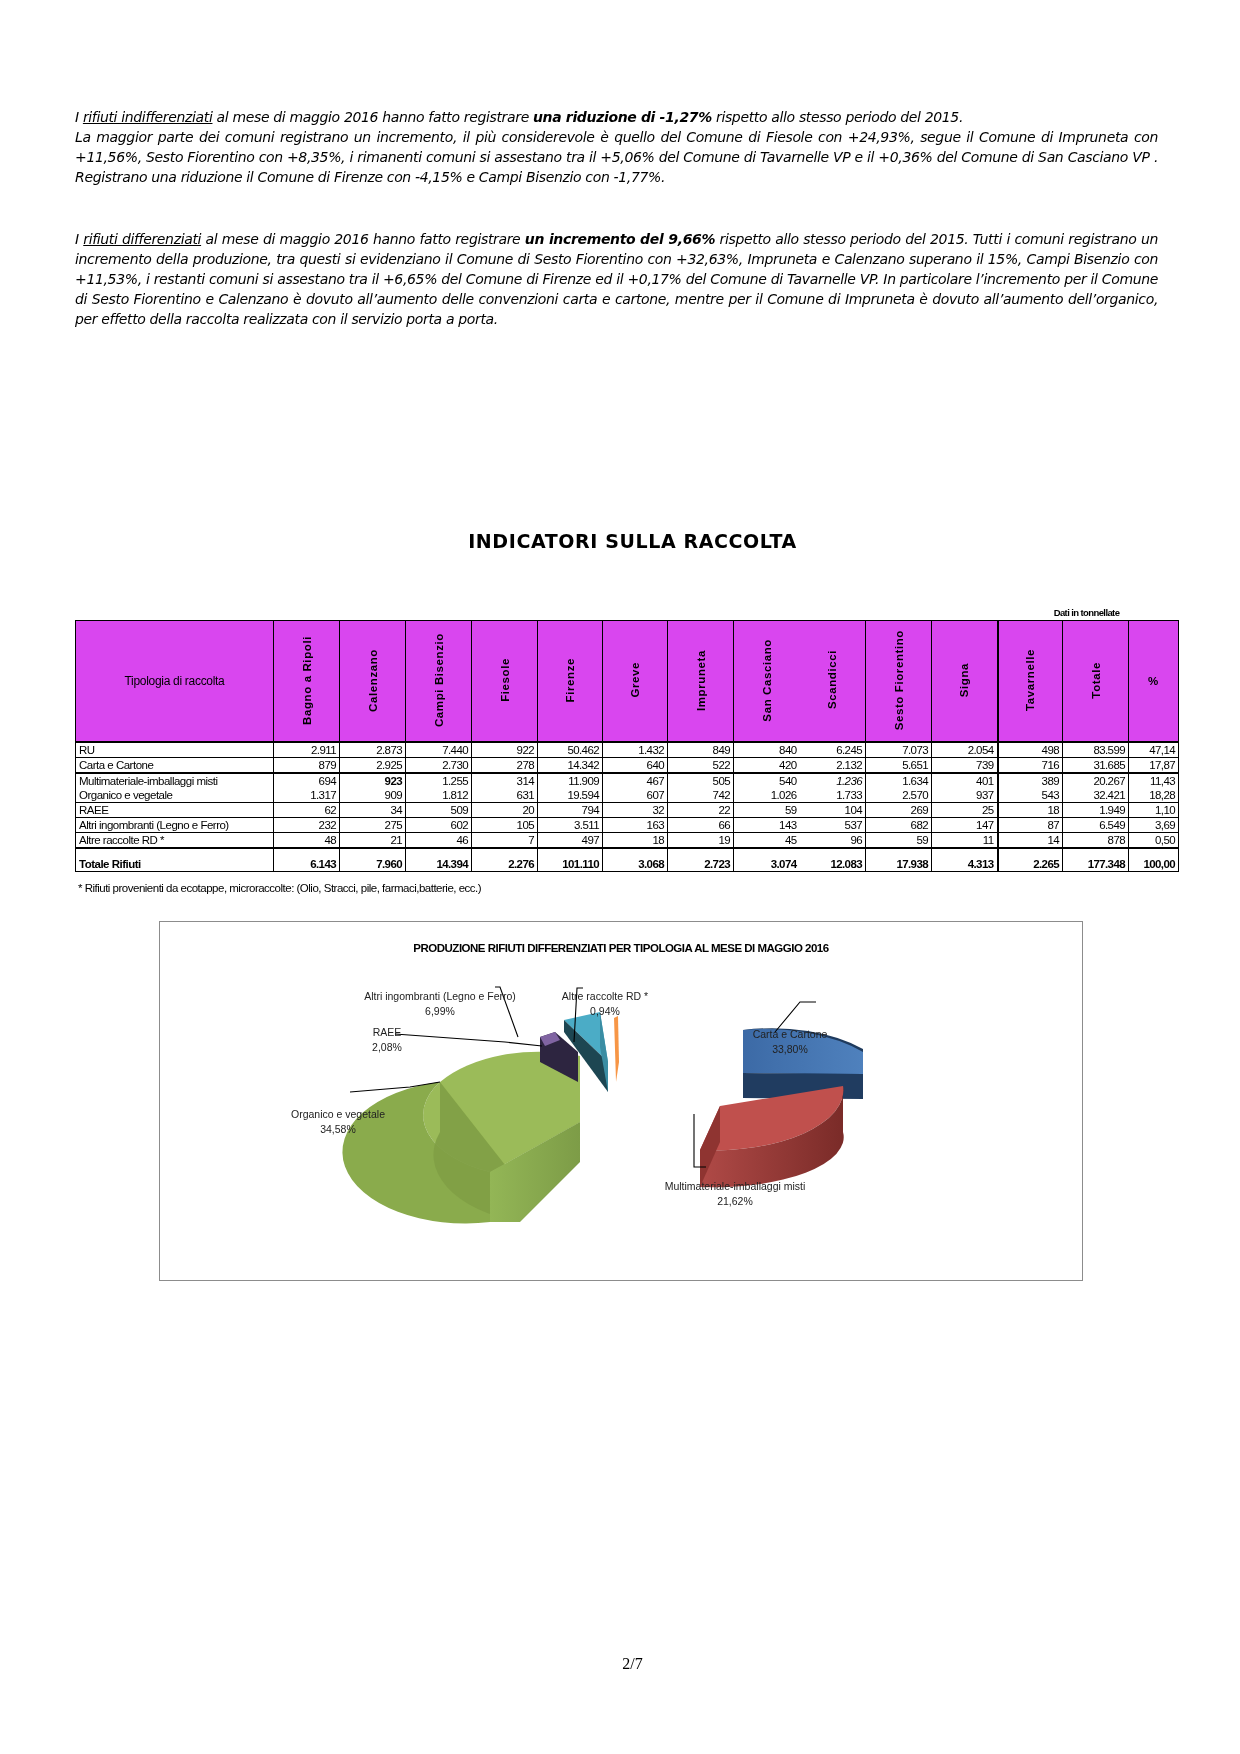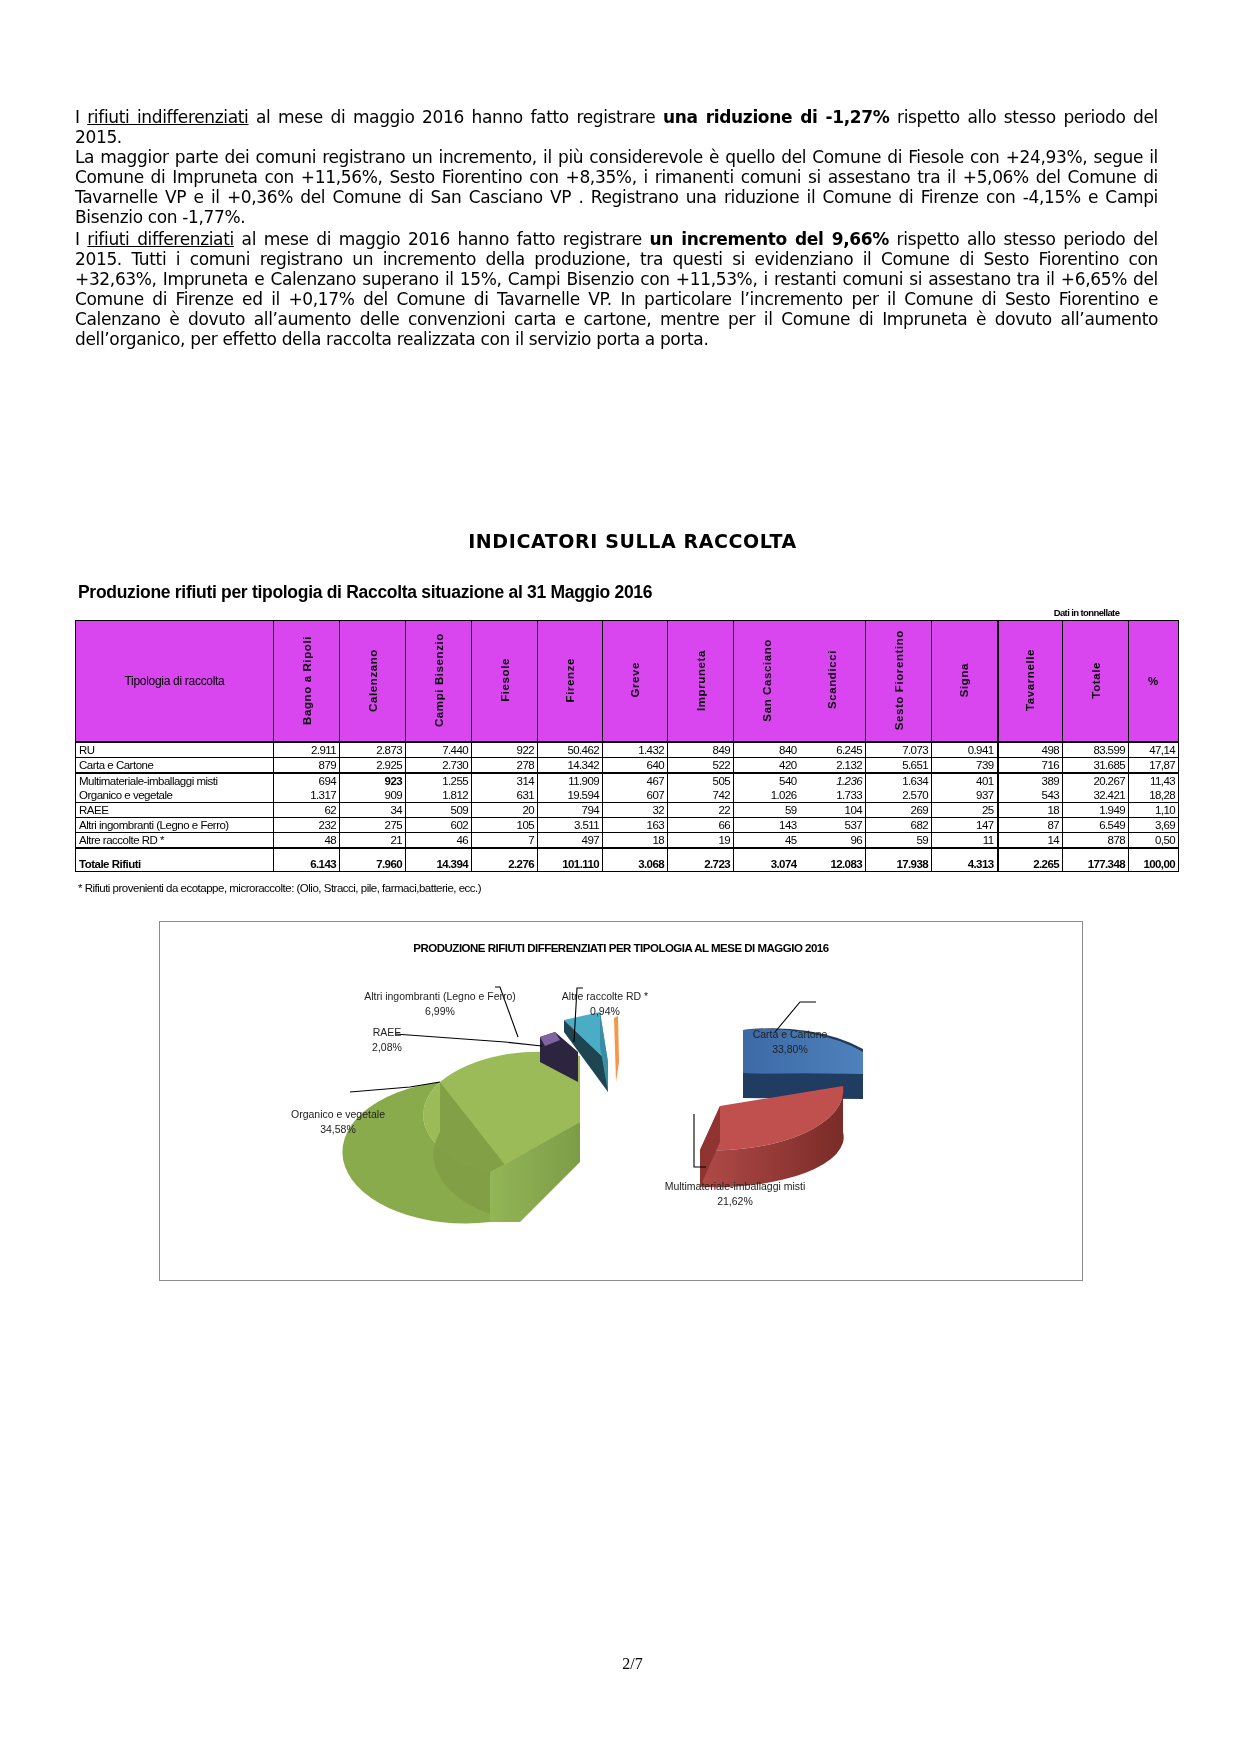--- a/index.html
+++ b/index.html
@@ -1,19 +1,19 @@
 <!DOCTYPE html>
 <html><head>
 <meta charset="utf-8">
 <style>
   html, body { margin: 0; padding: 0; background: #ffffff; }
   body { width: 1240px; height: 1754px; position: relative; overflow: hidden; color: #000; }
   .page { position: absolute; left: 0; top: 0; width: 1240px; height: 1754px; }
 
-  .para { position: absolute; left: 75px; width: 1083px; font-family: "DejaVu Sans", sans-serif; font-size: 17px; line-height: 20px; text-align: justify; letter-spacing: -0.35px; }
+  .para { position: absolute; left: 75px; width: 1083px; font-family: "DejaVu Sans", sans-serif; font-size: 14px; line-height: 20px; text-align: justify; letter-spacing: -0.35px; font-style: italic; }
   .para b { font-weight: bold; }
   .para u { text-decoration: underline; }
   #para1 { top: 107px; }
   #para2 { top: 229px; }
 
   .section-title { position: absolute; top: 530px; left: 0; width: 1265px; text-align: center; font-family: "DejaVu Sans", sans-serif; font-weight: bold; font-size: 19px; letter-spacing: 0.6px; }
   .table-title { position: absolute; top: 582px; left: 78px; font-family: "Liberation Sans", sans-serif; font-weight: bold; font-size: 17.5px; letter-spacing: -0.3px; }
   .units-note { position: absolute; top: 607px; left: 1000px; width: 173px; text-align: center; font-family: "Liberation Sans", sans-serif; font-weight: bold; font-size: 9.5px; letter-spacing: -0.6px; }
 
   table.data { position: absolute; top: 620px; left: 75px; border-collapse: collapse; font-family: "Liberation Sans", sans-serif; font-size: 11.5px; table-layout: fixed; }
@@ -47,21 +47,20 @@
   <p class="para" id="para1" style="margin:0;">
     <span>I </span><u>rifiuti indifferenziati</u><span> al mese di maggio 2016 hanno fatto registrare </span><b>una riduzione di -1,27%</b><span> rispetto allo stesso periodo del 2015.</span><br>
     <span>La maggior parte dei comuni registrano un incremento, il più considerevole è quello del Comune di Fiesole con +24,93%, segue il Comune di Impruneta con +11,56%, Sesto Fiorentino con +8,35%, i rimanenti comuni si assestano tra il +5,06% del Comune di Tavarnelle VP  e il +0,36% del Comune di San Casciano VP . Registrano una riduzione il Comune di Firenze con -4,15% e Campi Bisenzio con -1,77%.</span>
   </p>
 
   <p class="para" id="para2" style="margin:0;">
     <span>I </span><u>rifiuti differenziati</u><span> al mese di maggio 2016 hanno fatto registrare </span><b>un incremento del 9,66%</b><span> rispetto allo stesso periodo del 2015. Tutti i comuni registrano un incremento della produzione, tra questi  si evidenziano il Comune di Sesto Fiorentino con +32,63%, Impruneta e Calenzano superano il 15%, Campi Bisenzio con +11,53%, i restanti comuni si assestano tra il +6,65% del Comune di Firenze  ed il +0,17% del Comune di Tavarnelle VP.  In particolare l’incremento per il Comune di Sesto Fiorentino e Calenzano è dovuto all’aumento delle convenzioni carta e cartone, mentre per il Comune di Impruneta è dovuto all’aumento dell’organico, per effetto della raccolta realizzata con il servizio porta a porta.</span>
   </p>
 
   <div class="section-title">INDICATORI SULLA RACCOLTA</div>
-  <div class="table-title">Produzione rifiuti per tipologia di Raccolta situazione al 31 Maggio 2016</div>
   <div class="units-note">Dati in tonnellate</div>
 
   <table class="data">
     <colgroup>
       <col style="width:198px">
         <col style="width:66px">
         <col style="width:66px">
         <col style="width:66px">
         <col style="width:66px">
       <col style="width:65px">
@@ -100,21 +99,21 @@
           <td>2.911</td>
           <td>2.873</td>
           <td>7.440</td>
           <td>922</td>
           <td>50.462</td>
           <td>1.432</td>
           <td>849</td>
           <td class="nor">840</td>
           <td class="nol">6.245</td>
           <td>7.073</td>
-          <td>0.941</td>
+          <td>2.054</td>
           <td class="thickl">498</td>
           <td>83.599</td>
           <td>47,14</td>
         </tr>
         <tr>
           <td class="rowlabel">Carta e Cartone</td>
           <td>879</td>
           <td>2.925</td>
           <td>2.730</td>
           <td>278</td>

